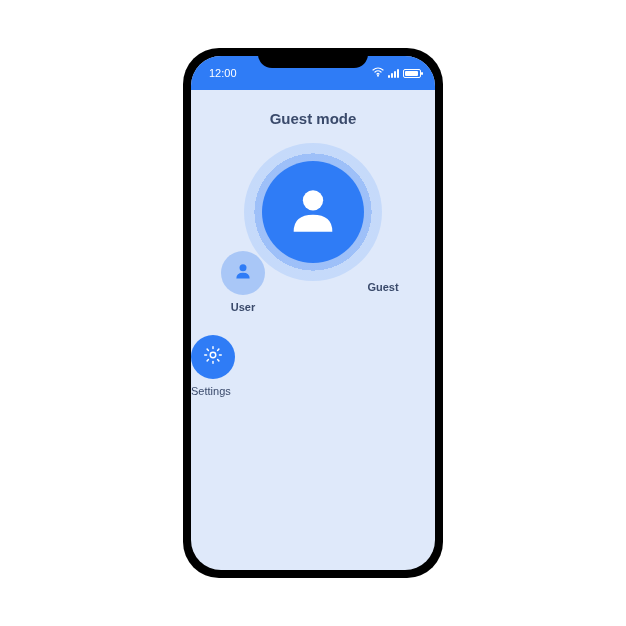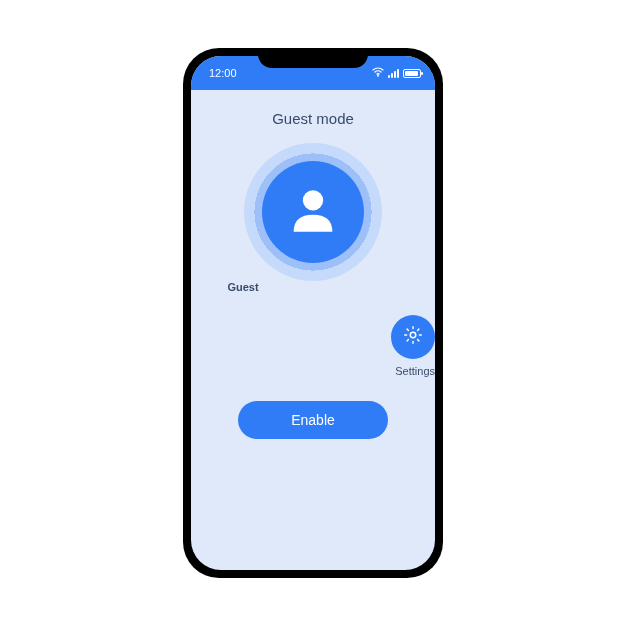--- a/index.html
+++ b/index.html
@@ -60,21 +60,21 @@
       align-items: center;
       gap: 4px;
     }
     .title-area {
       text-align: center;
       padding: 20px 0 10px;
     }
     .page-title {
       color: #3a4a6b;
       font-size: 15px;
-      font-weight: 400;
+      font-weight: 700;
     }
     .avatar-main-wrap {
       display: flex;
       justify-content: center;
       padding-top: 6px;
     }
     .avatar-ring {
       width: 138px;
       height: 138px;
       border-radius: 50%;
@@ -127,21 +127,21 @@
       height: 20px;
     }
     .profile-label {
       color: #3a4a6b;
       font-size: 11px;
       font-weight: 700;
     }
     .settings-area {
       display: flex;
       flex-direction: column;
-      align-items: flex-end;
+      align-items: flex-start;
       gap: 6px;
       margin-top: 22px;
     }
     .settings-circle {
       width: 44px;
       height: 44px;
       border-radius: 50%;
       background: #2f7cf6;
       display: flex;
       align-items: center;
@@ -252,20 +252,31 @@
             <svg viewBox="0 0 24 24">
                 <circle cx="12" cy="8" r="4.2" fill="#fff"></circle>
                 <path d="M4 21 Q4 14 12 14 Q20 14 20 21 Z" fill="#fff"></path>
               </svg>
           </span>
         </div>
       </div>
     </div>
 
     <div class="profiles-row">
+      <div class="profile-item">
+        <div class="small-circle">
+          <span>
+            <svg viewBox="0 0 24 24">
+                <circle cx="12" cy="8" r="4.2" fill="#2f7cf6"></circle>
+                <path d="M4 21 Q4 14 12 14 Q20 14 20 21 Z" fill="#2f7cf6"></path>
+              </svg>
+          </span>
+        </div>
+        <div class="profile-label">User</div>
+      </div>
 
       <div class="profile-item center">
         <div class="profile-label">Guest</div>
       </div>
 
     </div>
 
     <div class="settings-area">
       <div class="settings-circle">
         <span>
@@ -280,18 +291,15 @@
                 <path d="M17 17 L18.4 18.4"></path>
               <path d="M5.6 18.4 L7 17"></path>
                 <path d="M17 7 L18.4 5.6"></path>
             </g>
           </svg>
         </span>
       </div>
       <div class="settings-label">Settings</div>
     </div>
 
-    <div class="enable-area">
-      <button class="enable-button">Enable</button>
-    </div>
 
   </div>
 </div>
 
 </body></html>

